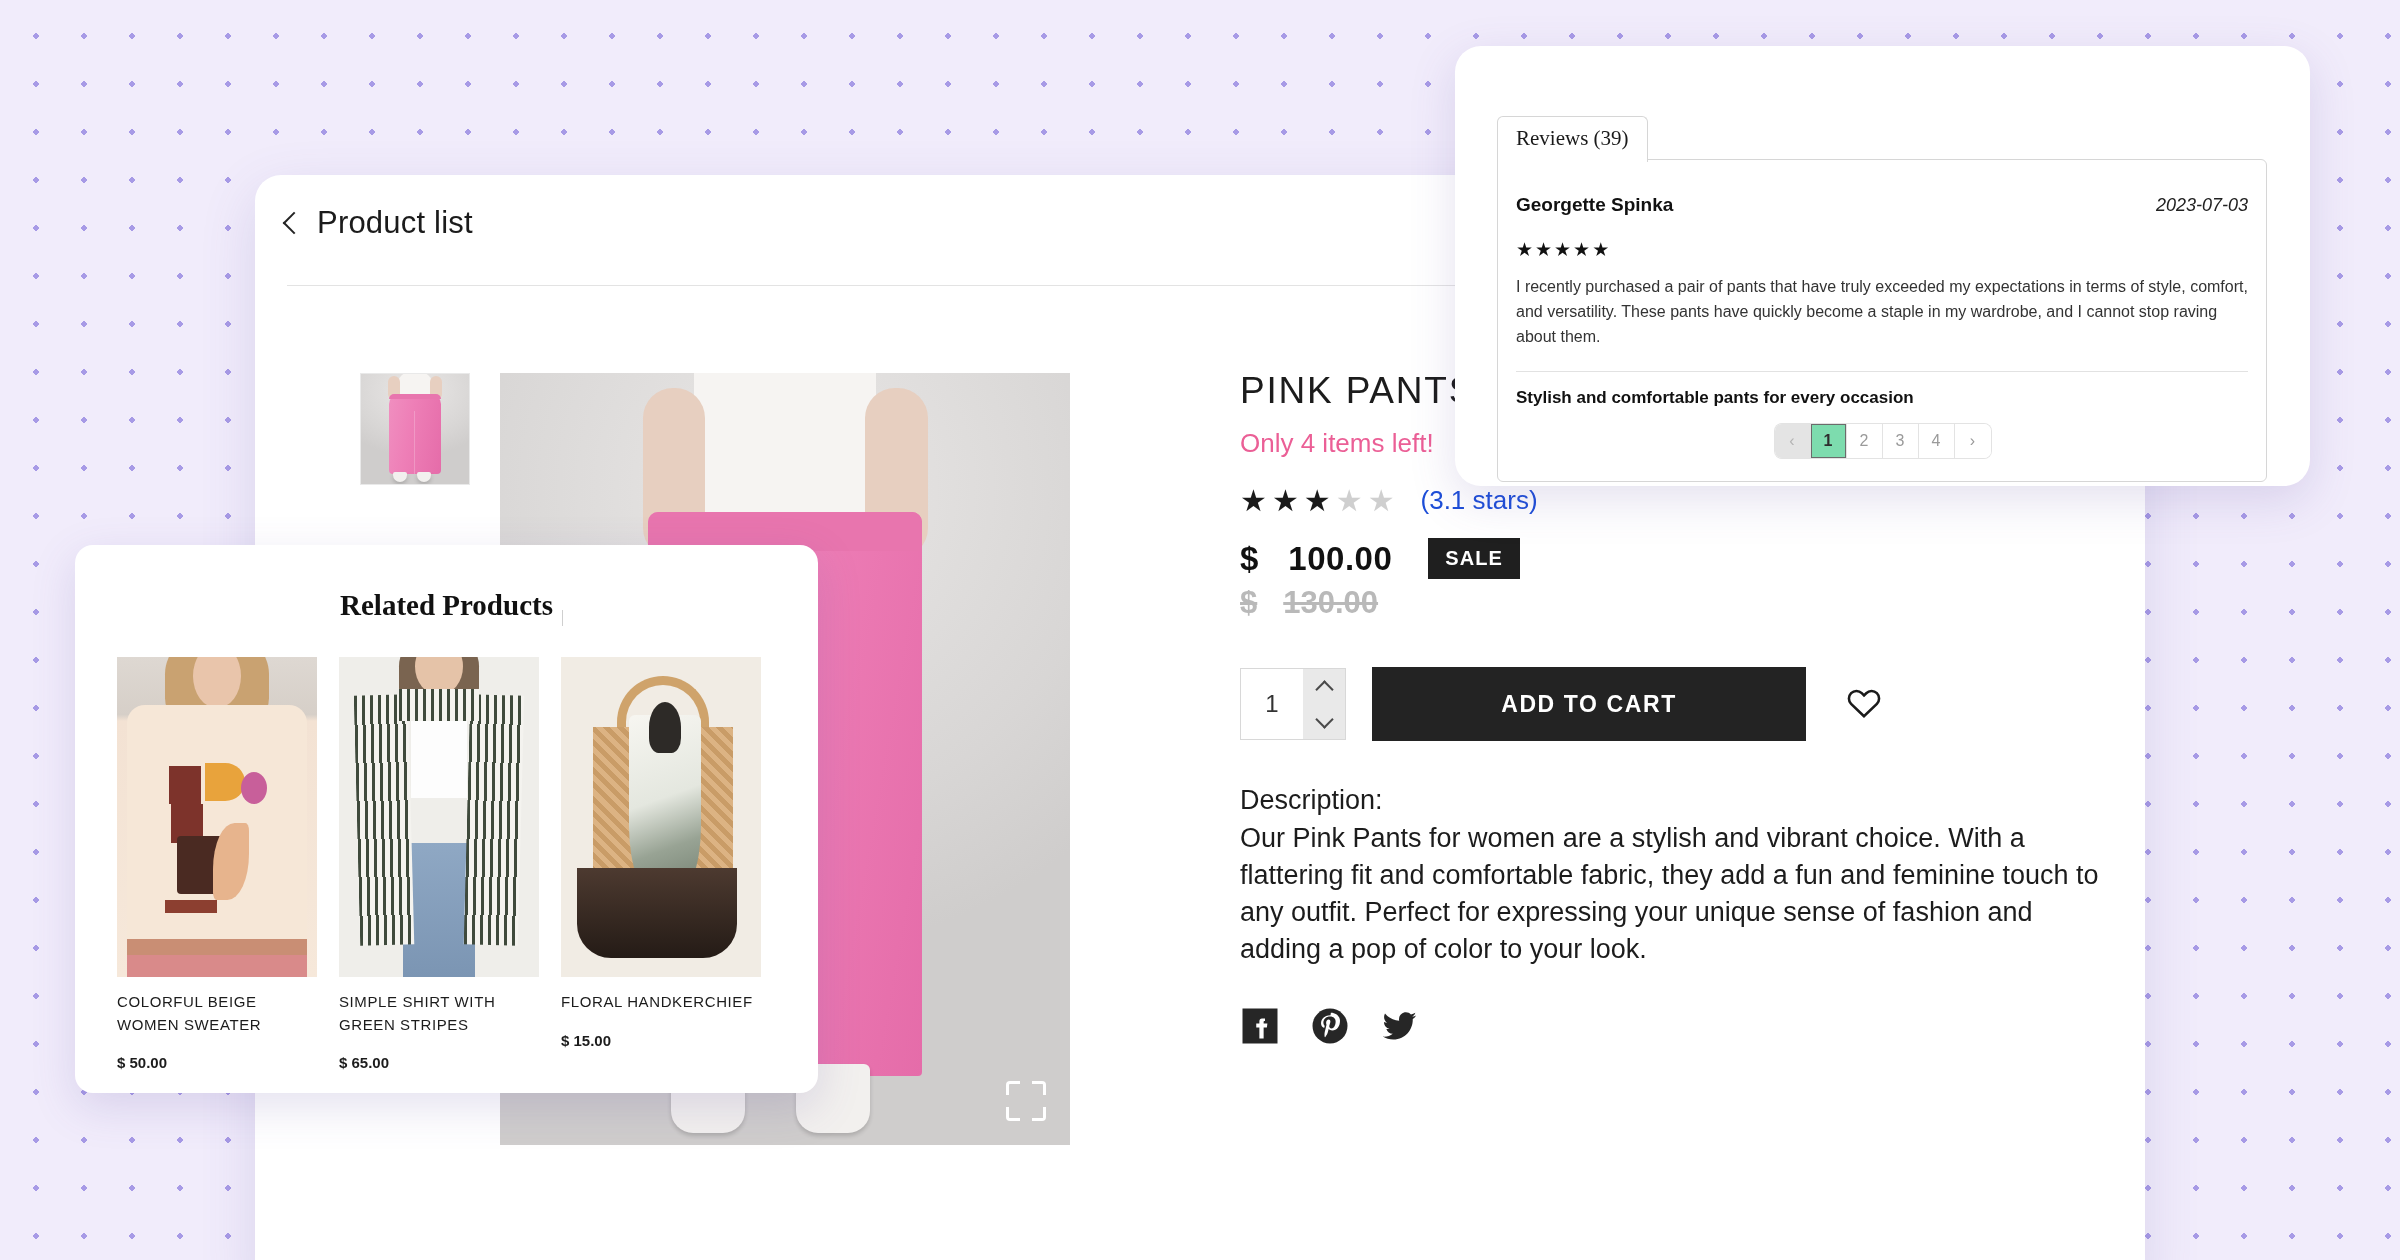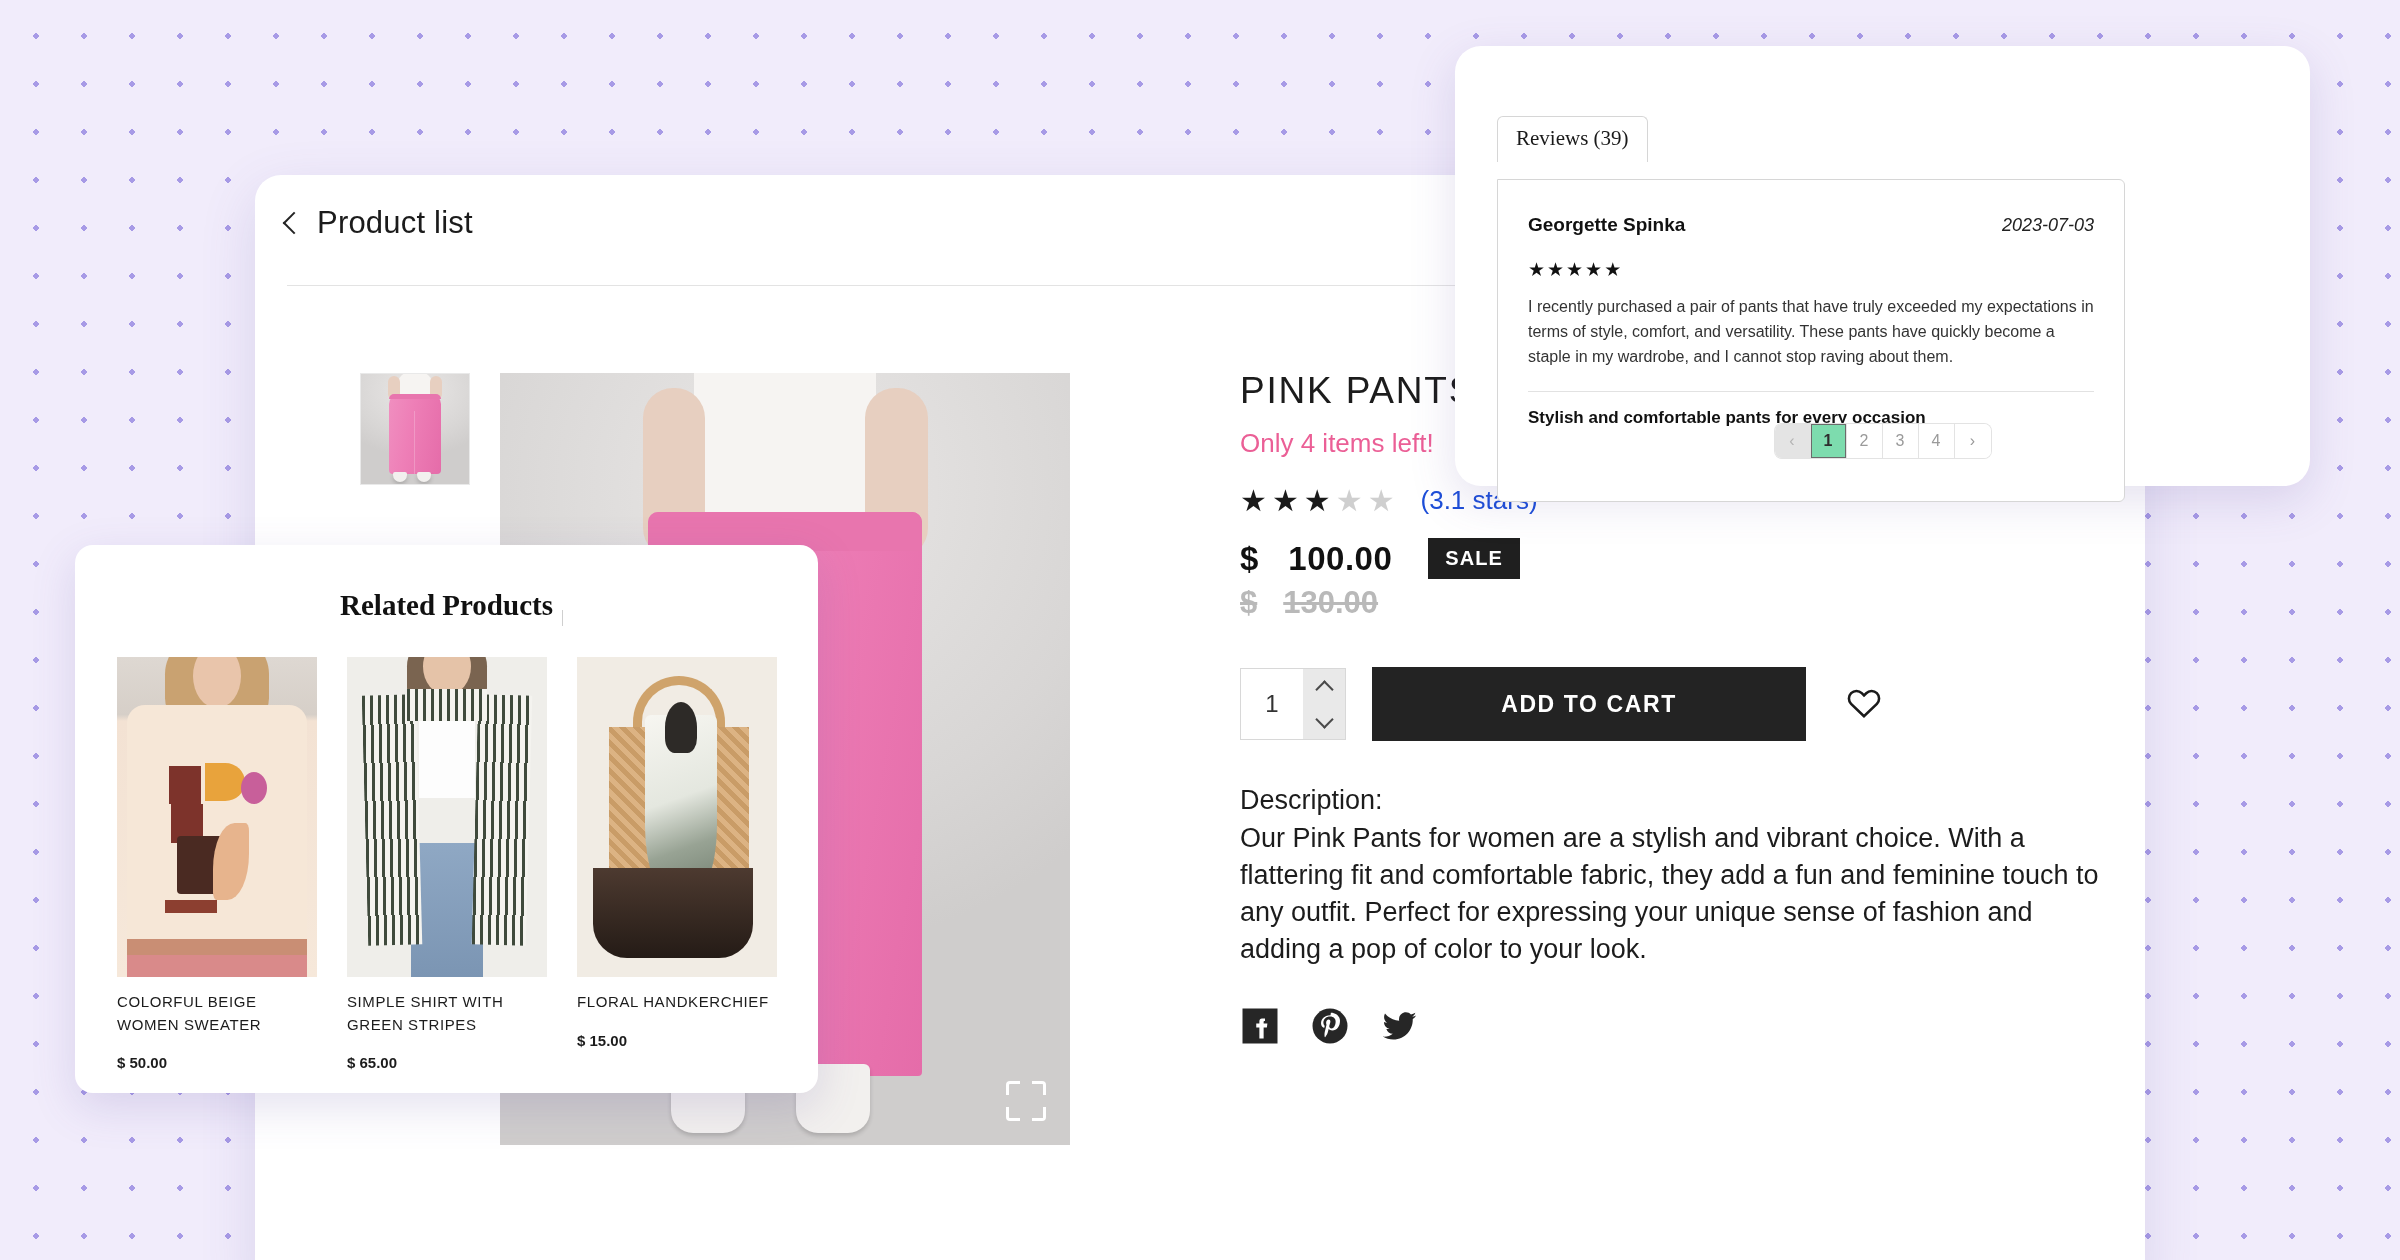--- a/index.html
+++ b/index.html
@@ -277,21 +277,21 @@
   }
   #related-caret {
     position: absolute;
     left: 562px; top: 610px;
     width: 1px; height: 16px;
     background: #cfcfcf;
   }
   #related-grid {
     position: absolute;
     left: 42px; top: 112px;
-    display: flex; gap: 30px;
+    display: flex; gap: 22px;
   }
   .rel-item { width: 200px; cursor: pointer; }
   .rel-img {
     width: 200px; height: 320px;
     overflow: hidden;
     position: relative;
     background: #e9e5e0;
   }
   .rel-name {
     margin-top: 14px;
@@ -381,26 +381,25 @@
     background: #fff;
     font-family: "Liberation Serif", serif;
     font-size: 21px;
     color: #1a1a1a;
     cursor: pointer;
     z-index: 2;
   }
   #reviews-panel {
     position: absolute;
     left: 42px; top: 113px;
-    width: 628px; height: 323px;
+    width: 770px; height: 323px;
     border: 1px solid #d6d6d6;
     border-radius: 0 6px 6px 6px;
     background: #fff;
-    padding: 34px 30px 0;
-    margin-top: 20px;
+    padding: 34px 18px 0;
   }
   #review-head {
     display: flex; justify-content: space-between; align-items: baseline;
   }
   #review-author { font-size: 19px; font-weight: 700; color: #111; }
   #review-date { font-size: 18px; color: #222; font-style: italic; }
   #review-stars {
     margin-top: 22px;
     font-size: 19px; letter-spacing: 2px; color: #111;
   }

